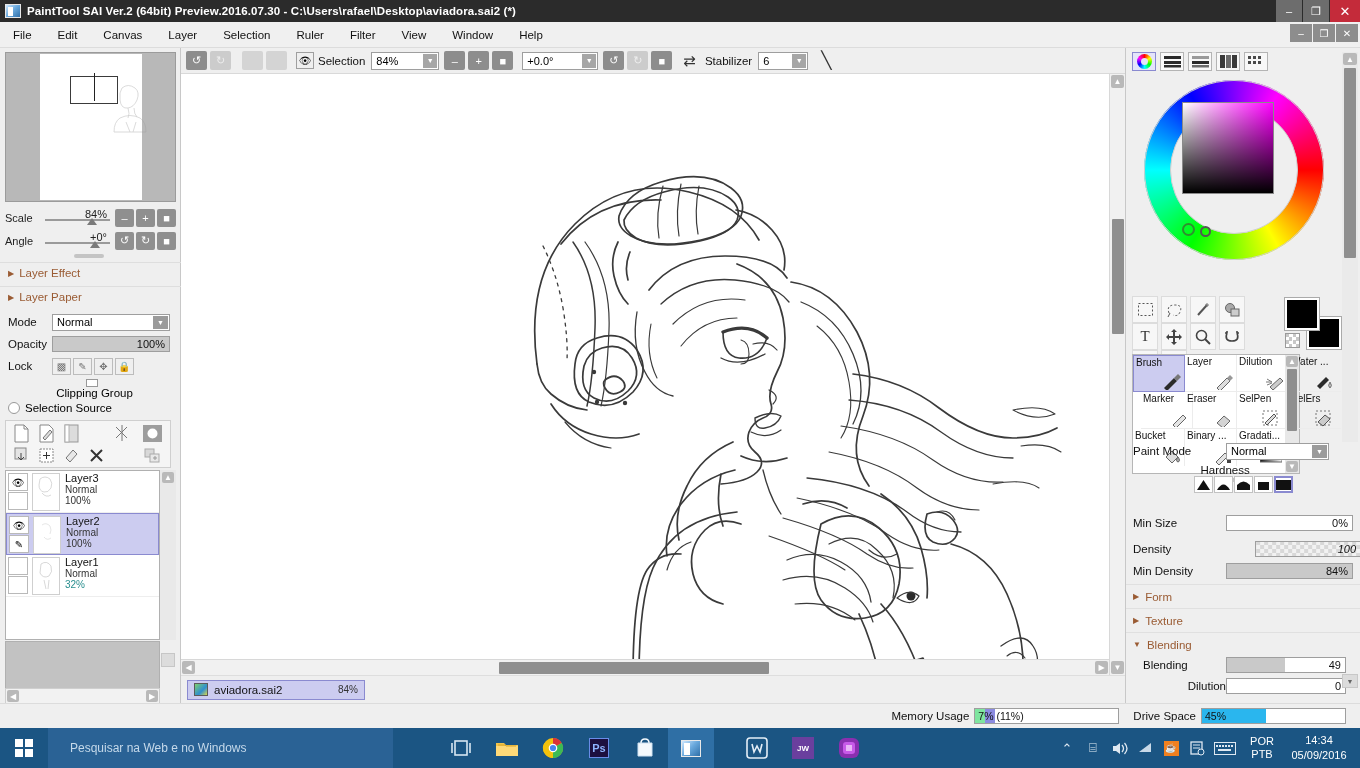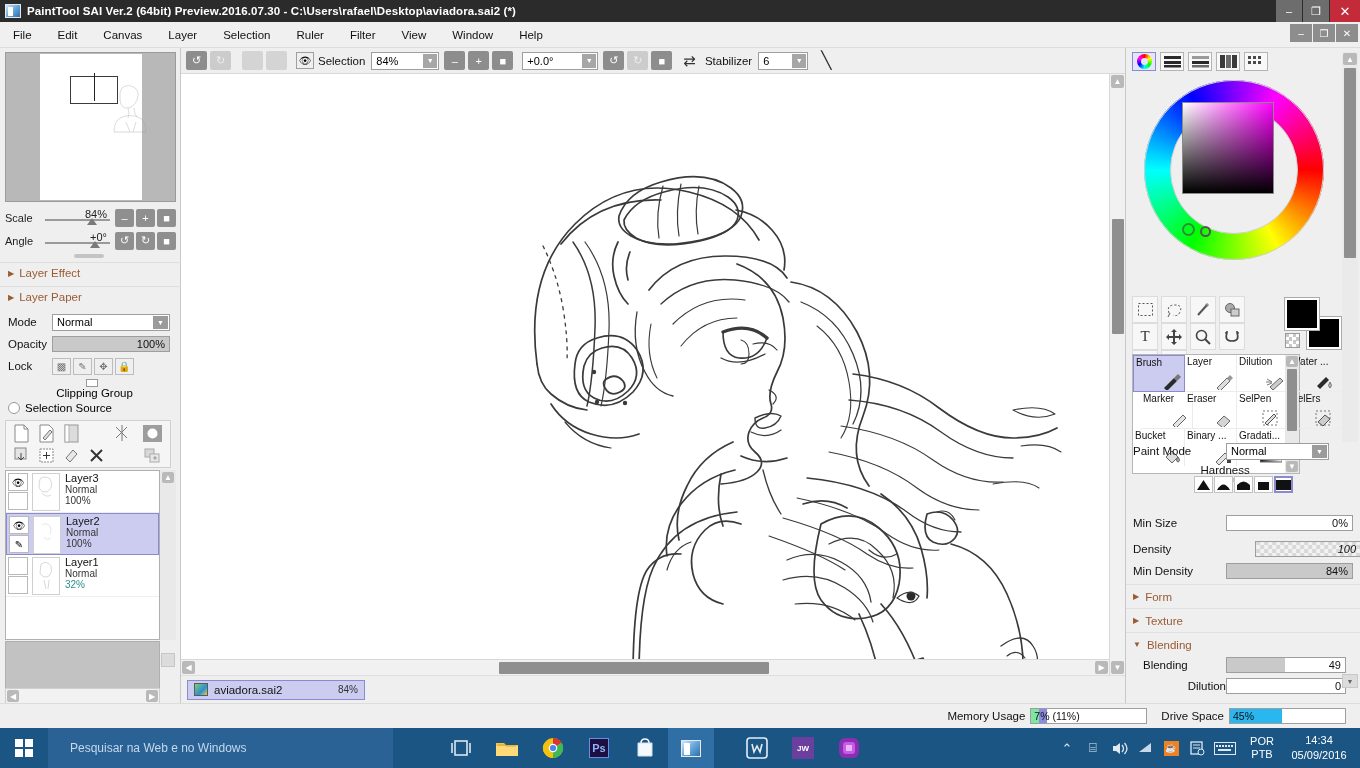--- a/index.html
+++ b/index.html
@@ -240,21 +240,21 @@
   .rp-row .rlbl { width:100px; padding-left:7px; font-size:11.5px; color:#111; }
   .rp-sec { position:absolute; left:0; width:235px; height:24px; display:flex; align-items:center; font-size:11.5px; color:#9a5b33; border-top:1px solid #e0e0e0;}
   .rp-sec .tri { margin:0 6px 0 7px; font-size:8px; }
 
   .hard-btn { width:19px;height:17px;border:1px solid #c2c2c2;background:#fff;display:flex;align-items:center;justify-content:center;}
   .hard-btn.sel { border:2px solid #8a8ad0; }
 
   
   .statusbar { position:absolute; top:703px; left:0; width:1360px; height:25px; background:#efefef; border-top:1px solid #dcdcdc; display:flex; align-items:center; justify-content:flex-end; }
   .sb-label { font-size:11.5px; color:#111; margin-right:5px; }
-  .sb-gauge { width:117px; height:16px; border:1px solid #9e9e9e; background:#fff; position:relative; margin-right:14px; font-size:10.5px;}
+  .sb-gauge { width:145px; height:16px; border:1px solid #9e9e9e; background:#fff; position:relative; margin-right:14px; font-size:10.5px;}
   .sb-gauge .g1 { position:absolute;left:0;top:0;bottom:0;background:#7fe5a0;}
   .sb-gauge .g2 { position:absolute;left:0;top:0;bottom:0;background:#8b8be0;}
   .sb-gauge .g3 { position:absolute;left:0;top:0;bottom:0;background:#2ab6ee;}
   .sb-gauge .gt { position:absolute; left:3px; top:1px; color:#111; }
 
   
   .taskbar { position:absolute; top:728px; left:0; width:1360px; height:40px; background:#1b5583; display:flex; align-items:center; }
   .start-btn { width:48px; height:40px; display:flex; align-items:center; justify-content:center; }
   .start-logo { width:18px; height:18px; display:grid; grid-template-columns:1fr 1fr; grid-template-rows:1fr 1fr; gap:2px; }
   .start-logo div { background:#ffffff; }

